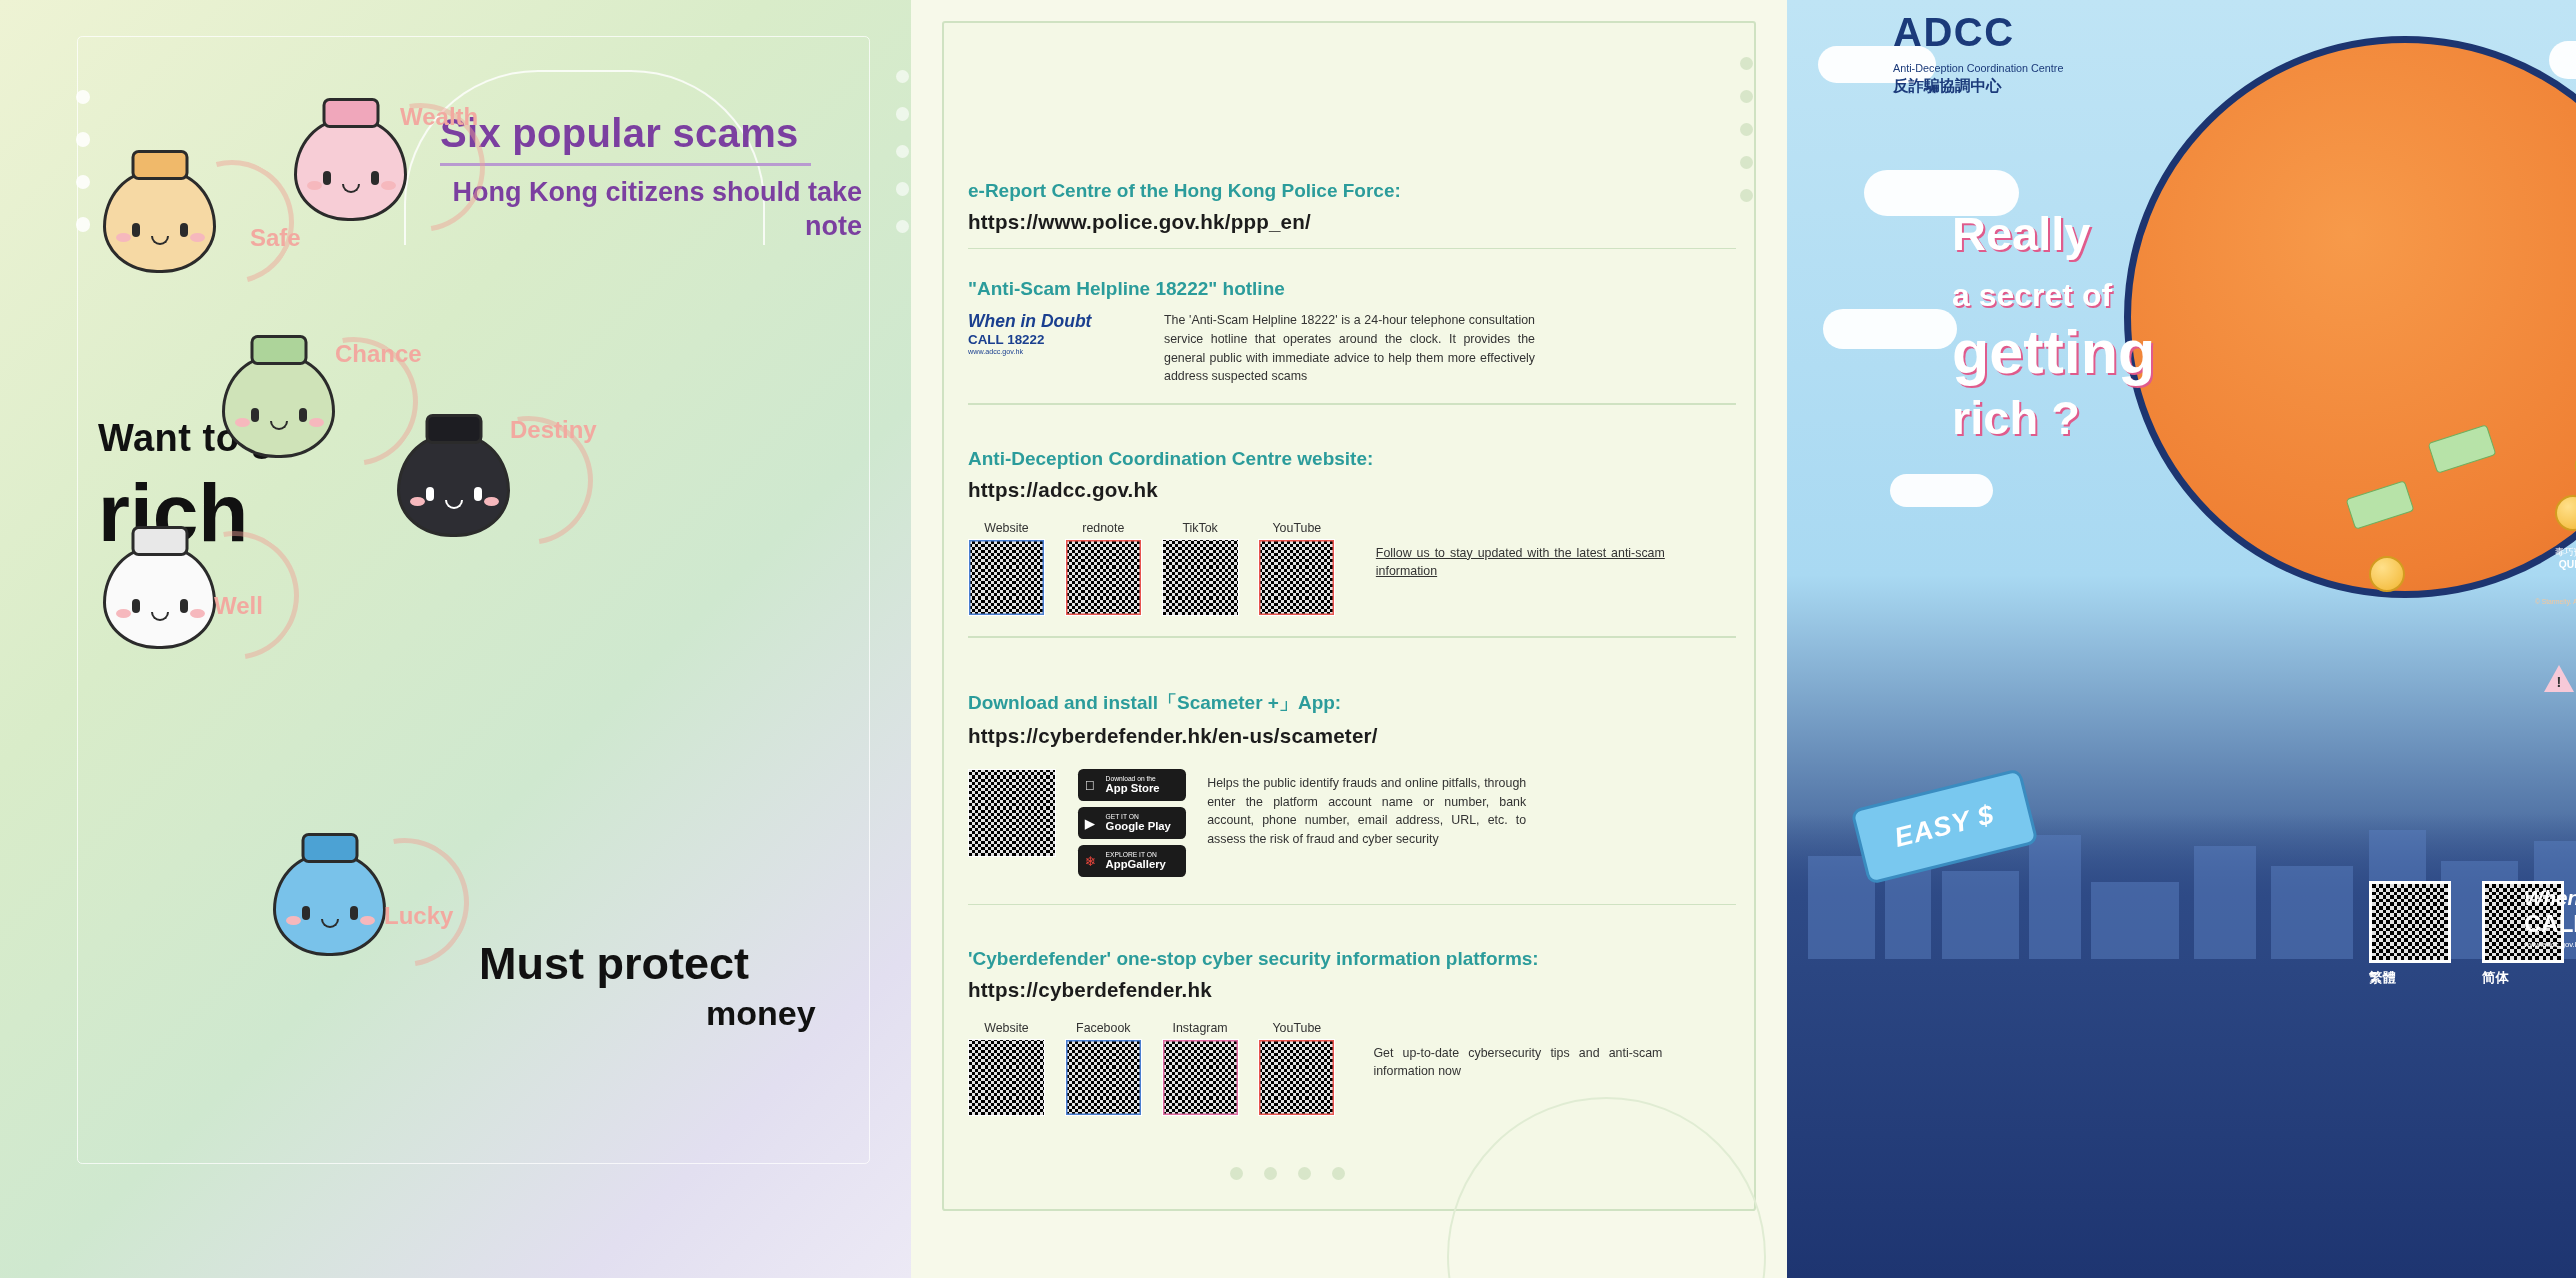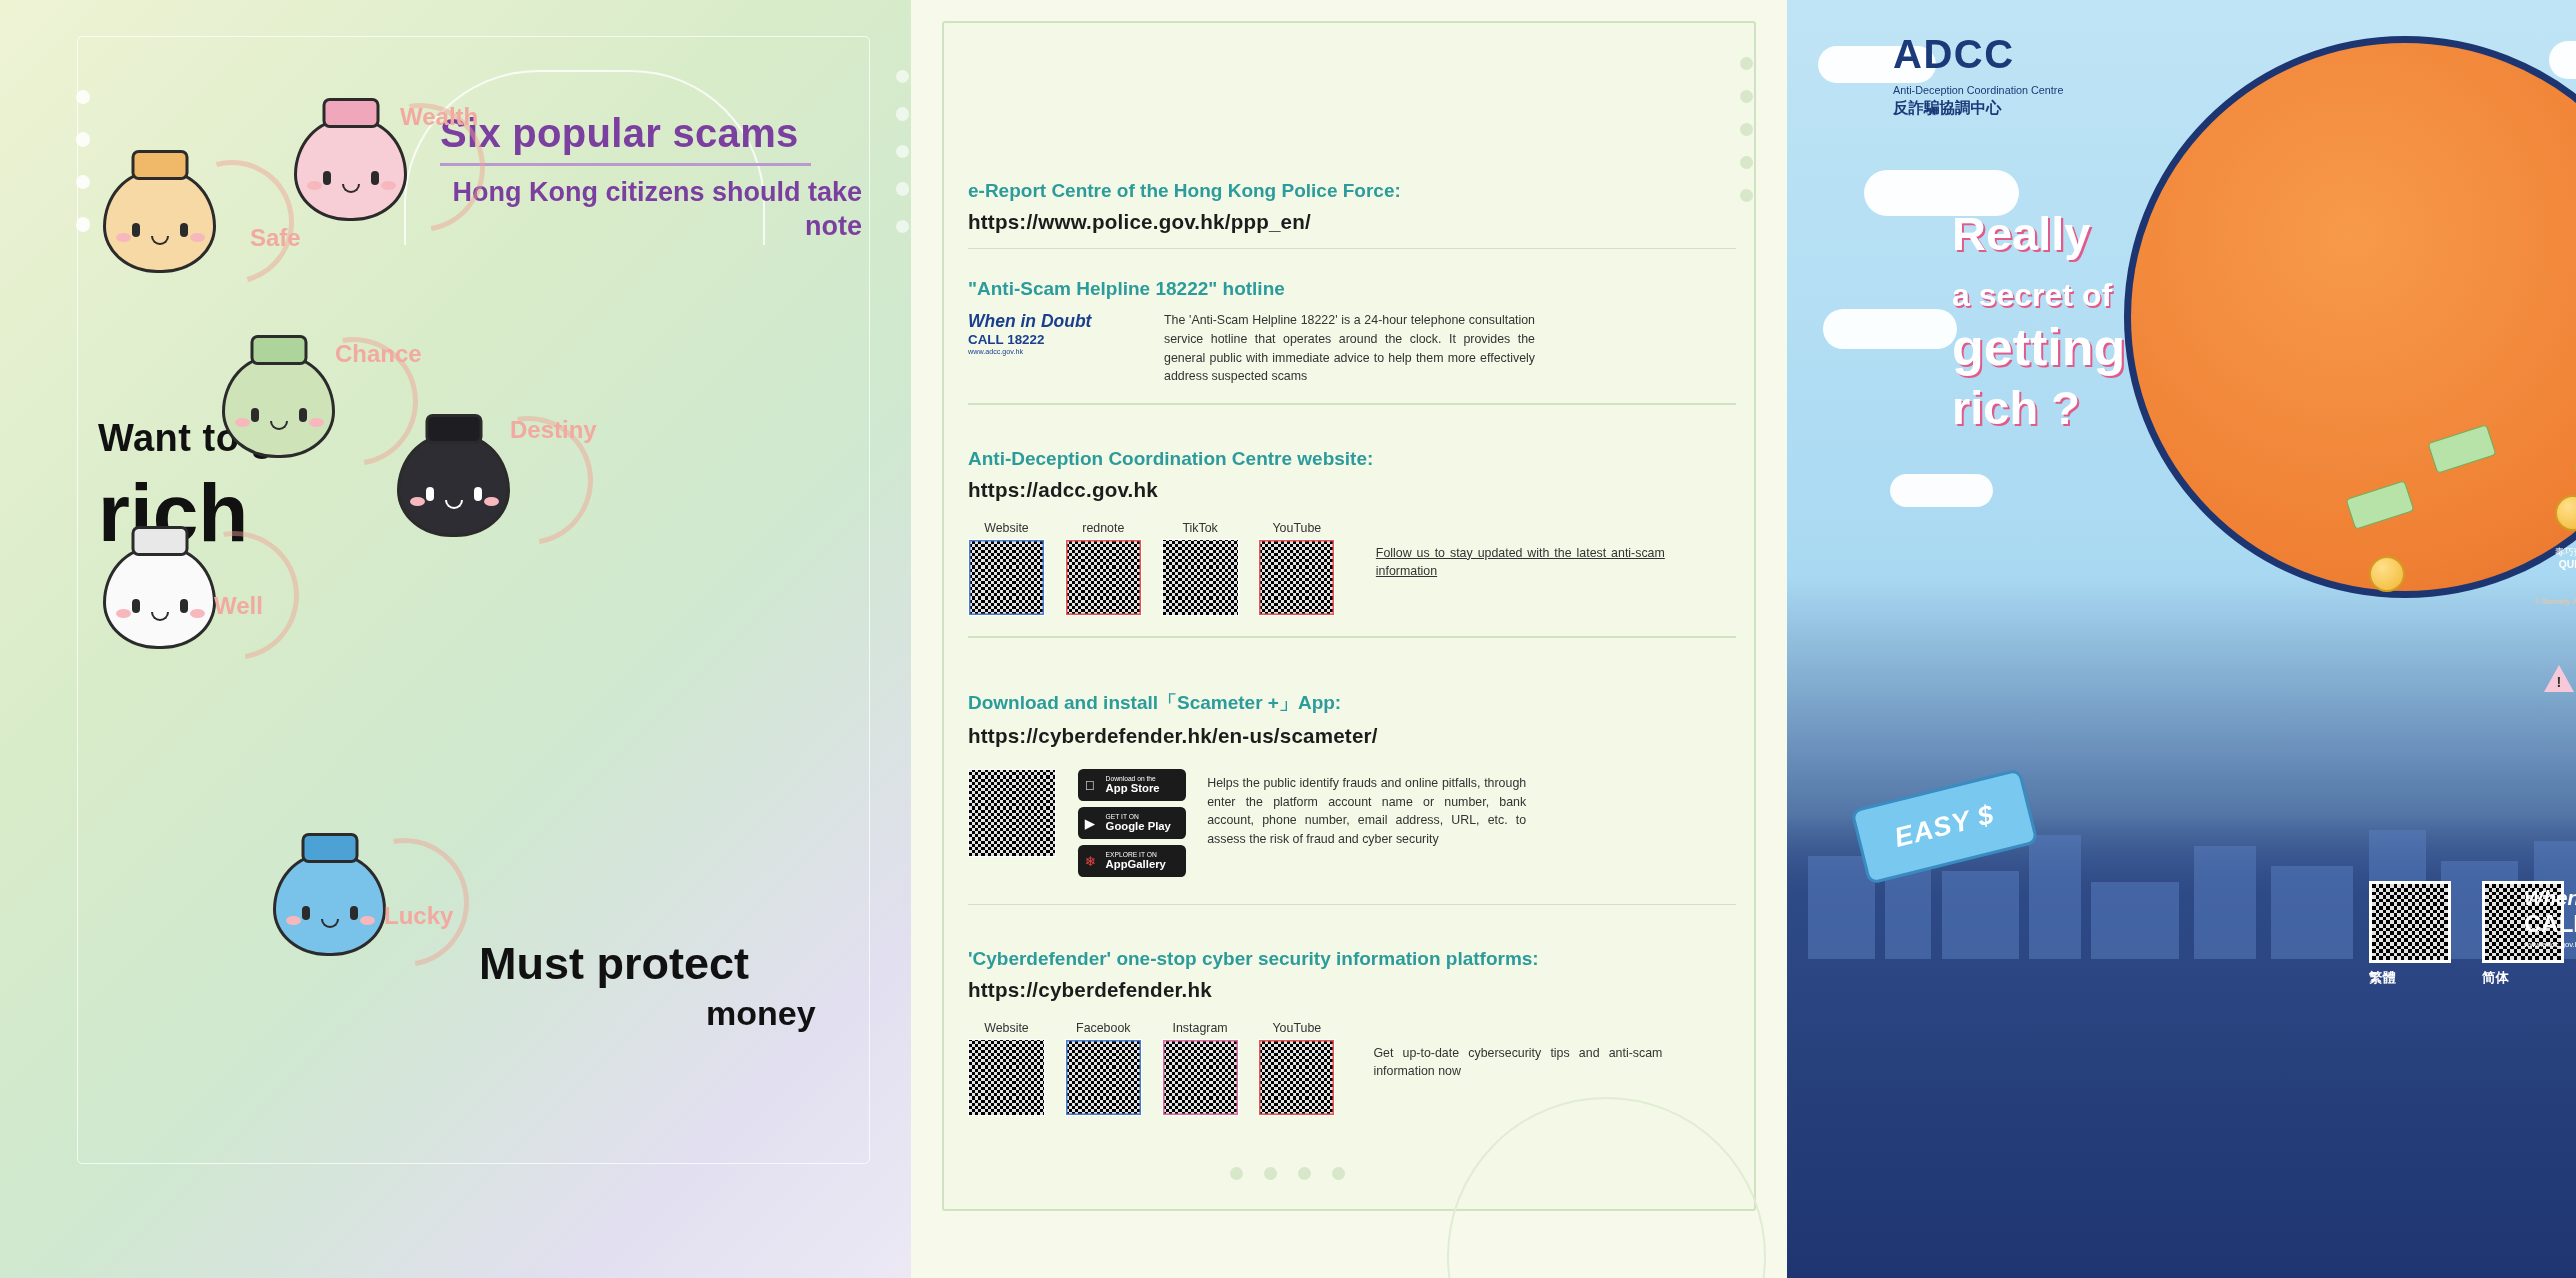--- a/index.html
+++ b/index.html
@@ -193,36 +193,36 @@
     overflow: hidden;
   }
   .skyline {
     position: absolute; left: 0; bottom: 0; width: 100%; height: 464px;
     background: linear-gradient(180deg, rgba(46,74,134,0) 0%, #2e4a86 18%, #1e3571 100%);
   }
   .city { position: absolute; bottom: 319px; left: 0; width: 100%; height: 155px; opacity: .5; }
   .city span {
     position: absolute; bottom: 0; background: #5a7fc0;
   }
-  .adcc-logo { position: absolute; left: 106px; top: 32px; width: 216px; }
+  .adcc-logo { position: absolute; left: 106px; top: 10px; width: 216px; }
   .adcc-logo .a-main {
     font-size: 40px; font-weight: bold; color: #1b3a7a; letter-spacing: 1.5px;
   }
   .adcc-logo .a-sub { font-size: 10.8px; color: #1b3a7a; margin-top: 7px; }
   .adcc-logo .a-cn { font-size: 15.5px; font-weight: bold; color: #1b3a7a; margin-top: 2.1px; }
 
   .orange-circle {
     position: absolute; left: 337px; top: 36px; width: 562px; height: 562px;
     border-radius: 50%; background: radial-gradient(circle at 40% 35%, #f79a4a 0%, #ef7f33 70%, #e2702a 100%);
     border: 7.2px solid #1d3570;
   }
   .really-block { position: absolute; left: 165px; top: 206px; width: 289px; }
   .rb-1 { font-size: 47px; font-weight: bold; color: #ffffff; text-shadow: 2.1px 2.1px 0 #e05b8c; }
   .rb-2 { font-size: 32px; font-weight: bold; color: #ffffff; text-shadow: 1.5px 1.5px 0 #e05b8c; margin-top: 16px; }
-  .rb-3 { font-size: 52px; font-weight: bold; color: #ffffff; text-shadow: 2.1px 2.1px 0 #e05b8c; margin-top: 3.1px; }
+  .rb-3 { font-size: 61px; font-weight: bold; color: #ffffff; text-shadow: 2.1px 2.1px 0 #e05b8c; margin-top: 3.1px; }
   .rb-4 { font-size: 47px; font-weight: bold; color: #ffffff; text-shadow: 2.1px 2.1px 0 #e05b8c; margin-top: 3.1px; }
 
   .quby-badge { position: absolute; left: 768px; top: 546px; text-align: center; }
   .quby-badge .qb-cn { font-size: 9.3px; color: #fff; }
   .quby-badge .qb-en { font-size: 10.3px; color: #fff; font-weight: bold; }
   .quby-copy { position: absolute; left: 748px; top: 598px; font-size: 6.7px; color: #f3c79e; }
 
   .warn-row { position: absolute; left: 757px; top: 665px; display: flex; gap: 9.3px; }
   .tri {
     width: 0; height: 0; border-left: 15.5px solid transparent; border-right: 15.5px solid transparent;

